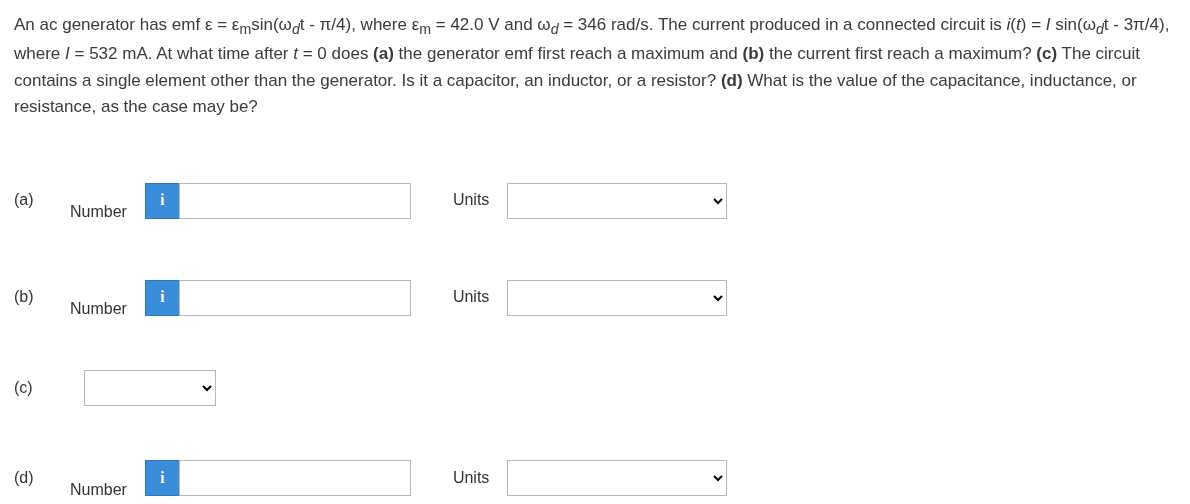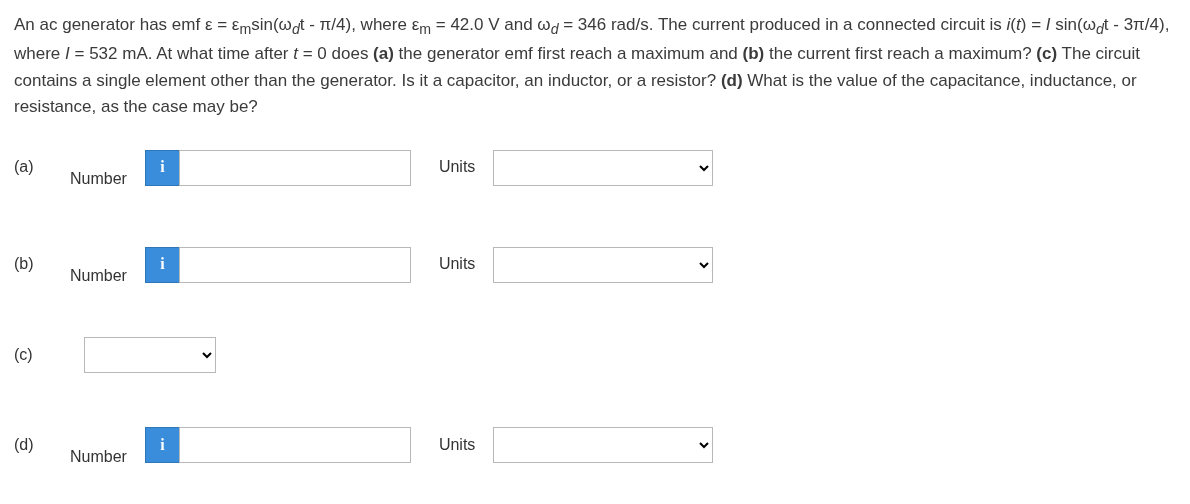--- a/index.html
+++ b/index.html
@@ -6,21 +6,21 @@
       font-family: "Helvetica Neue", Arial, sans-serif;
       font-size: 16px;
       color: #333;
       margin: 0;
       padding: 12px 14px;
       line-height: 1.55;
       width: 1190px;
       box-sizing: border-box;
     }
     .question-text {
-      margin-bottom: 23px;
+      margin-bottom: 56px;
       font-size: 17px;
       color: #3b3b3b;
     }
     .answer-row {
       display: flex;
       align-items: center;
       margin-bottom: 48px;
     }
     .part-label {
       width: 56px;
@@ -49,21 +49,21 @@
     }
     .num-input {
       height: 36px;
       width: 232px;
       border: 1px solid #b8b8b8;
       box-sizing: border-box;
       padding: 4px 6px;
       font-size: 15px;
     }
     .units-label {
-      margin-left: 28px;
+      margin-left: 42px;
       margin-right: 18px;
       color: #333;
     }
     .select {
       height: 36px;
       width: 220px;
       border: 1px solid #b8b8b8;
       background: #fff;
       box-sizing: border-box;
       padding: 4px 6px;

